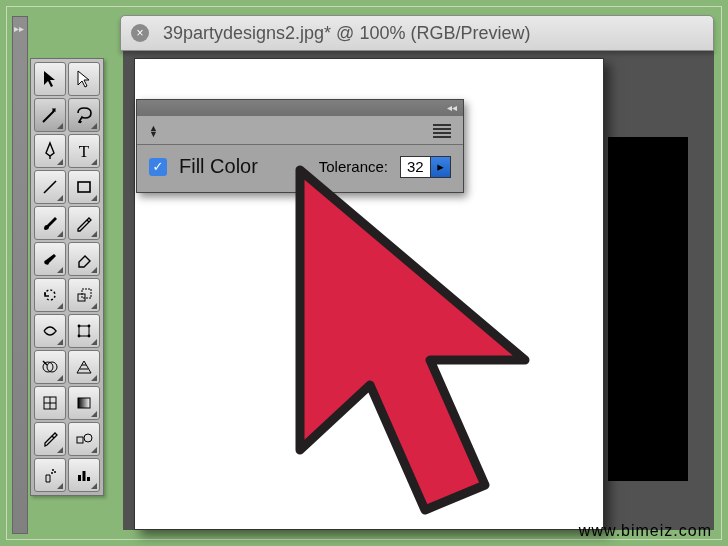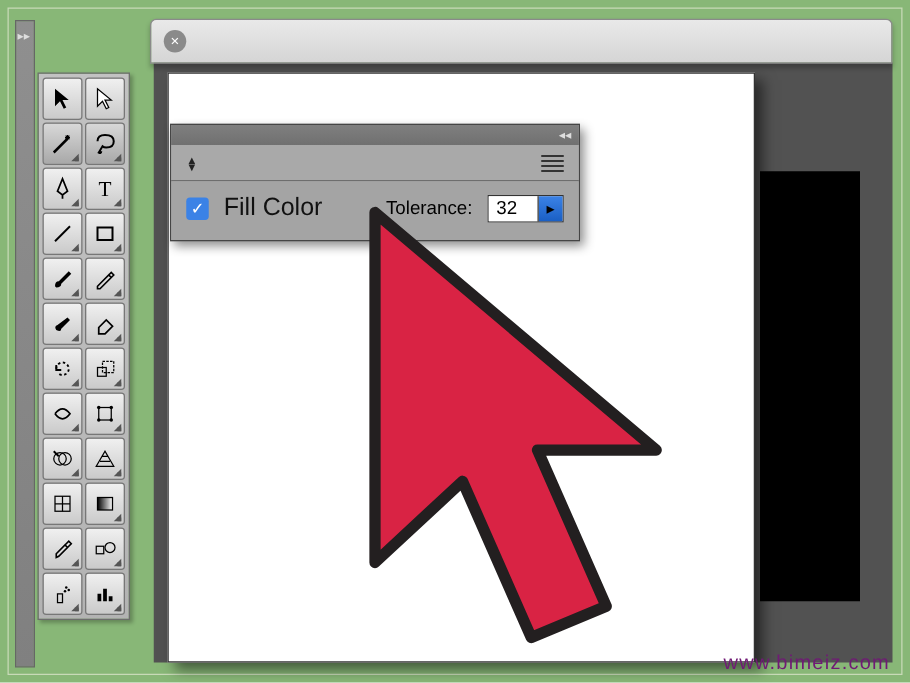--- a/index.html
+++ b/index.html
@@ -133,21 +133,21 @@
     color:#fff; font-size:13px;
   }
   .panel .lbl { color:#111; font-size:20px; }
   .panel .gap { flex:1; }
   .panel .tolabel{ color:#000; font-size:15px; }
   .panel .tolbox {
     display:flex; align-items:center;
     background:#fff; border:1px solid #333; height:22px;
   }
   .panel .tolbox input {
-    border:none; width:39px; height:20px; padding:0 6px;
+    border:none; width:29px; height:20px; padding:0 6px;
     font-size:15px; outline:none;
   }
   .panel .tolbox .step {
     width:20px; height:20px;
     background:linear-gradient(#3b82e6,#1a5fc4);
     color:#000; display:flex;align-items:center;justify-content:center;
     border-left:1px solid #333;
   }
 
   
@@ -160,39 +160,40 @@
   
   .watermark {
     position:absolute; right:16px; bottom:6px;
     text-align:right;
   }
   .watermark .zh {
     font-size:30px; font-weight:bold; color:#6fab2f;
     text-shadow: -1px -1px 0 #fff,1px -1px 0 #fff,-1px 1px 0 #fff,1px 1px 0 #fff;
     letter-spacing:2px;
   }
-  .watermark .url { color:#701a75; font-size:16px; letter-spacing:1px; }
+  .watermark .url { color:#000000; font-size:16px; letter-spacing:1px; }
 </style>
 </head>
 <body>
 
 <div class="border-frame"></div>
 
 <div class="side-strip">
   <span class="chev">▸▸</span>
 </div>
 
 <div class="canvas-bg"></div>
 <div class="paper"></div>
 <div class="black-rect"></div>
 
 <div class="tab-bar">
   <div class="close">
       <span>×</span>
     </div>
+  <div class="title">39partydesigns2.jpg* @ 100% (RGB/Preview)</div>
 </div>
 
 <div class="tools">
   <div class="tool nodk">
       <svg viewBox="0 0 20 20">
         <path d="M4 2 L4 16 L8 12 L11 18 L13 17 L10 11 L15 11 Z" fill="#000"></path>
       </svg>
     </div>
   <div class="tool nodk">
       <svg viewBox="0 0 20 20">

